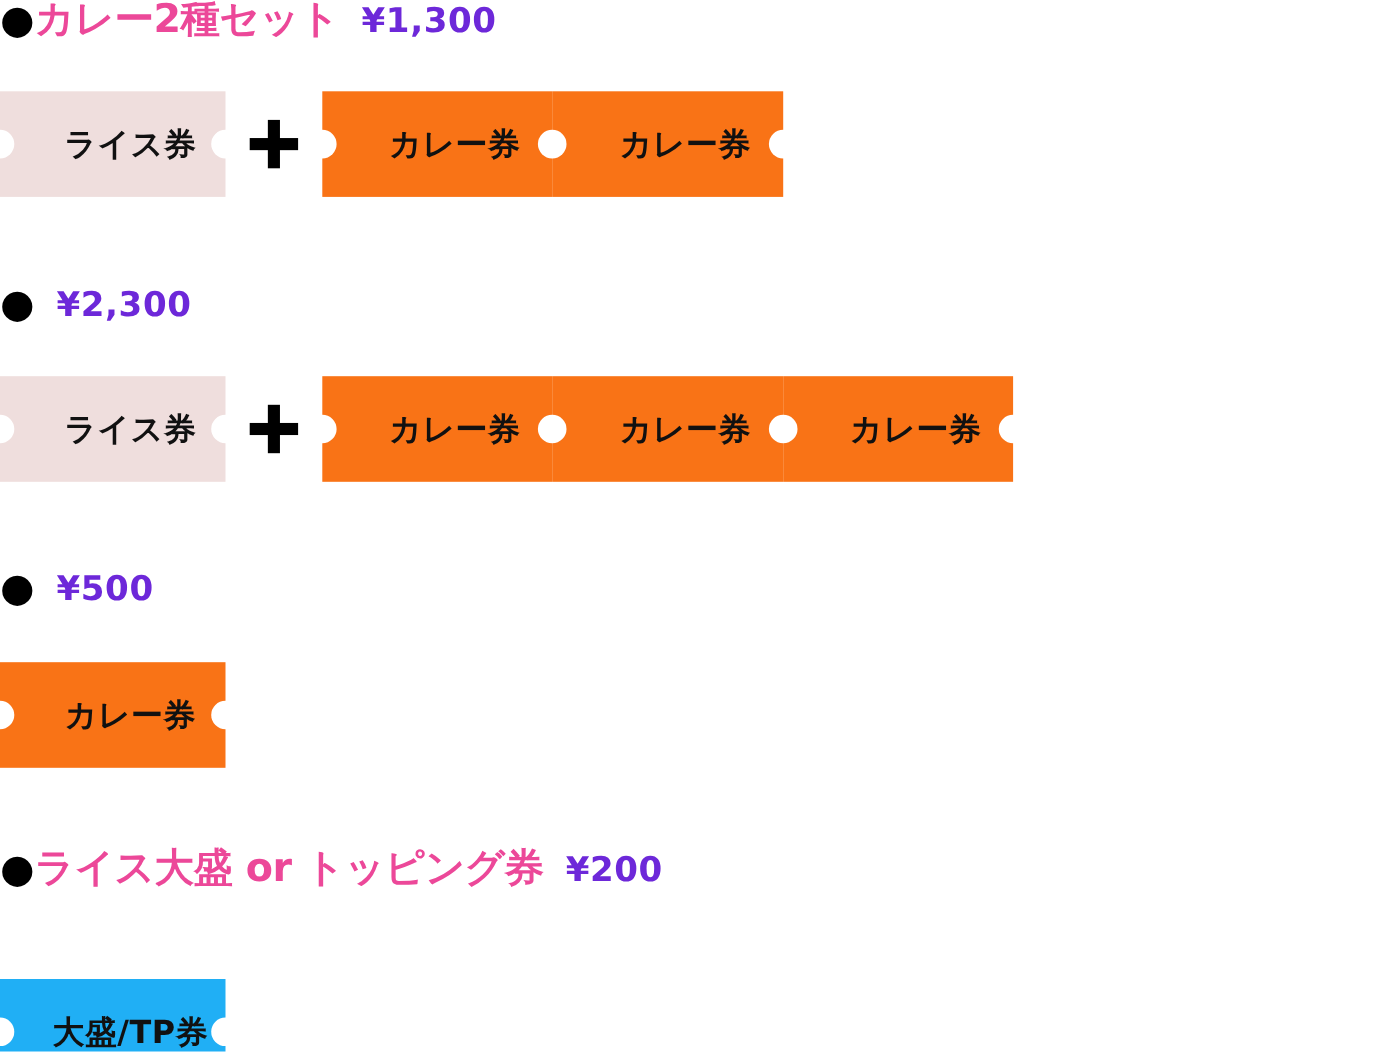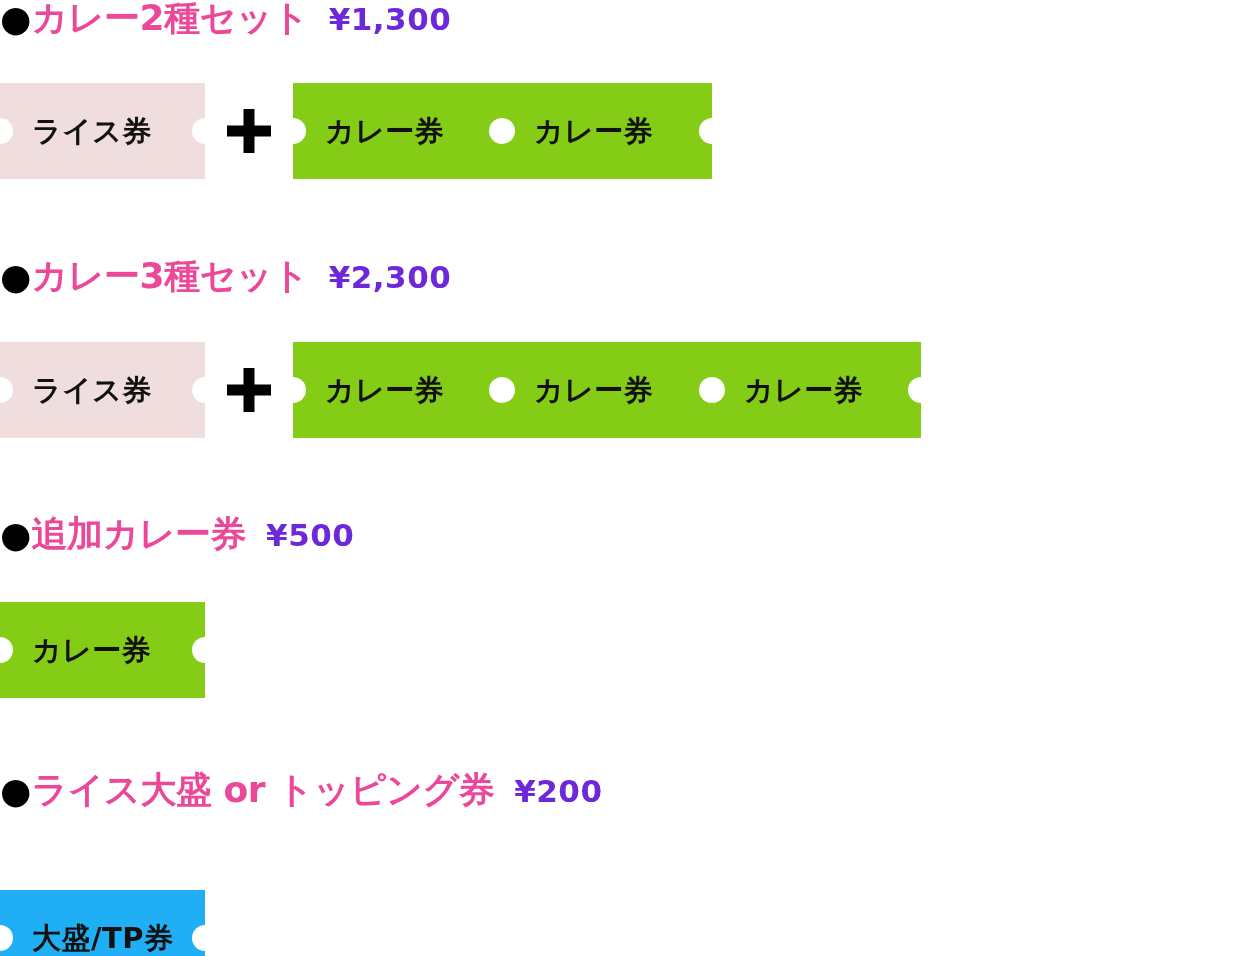--- a/index.html
+++ b/index.html
@@ -67,21 +67,21 @@
     align-items: center;
     height: 96px;
   }
 
   .ticket {
     position: relative;
     height: 96px;
     box-sizing: border-box;
     display: flex;
     align-items: center;
-    justify-content: flex-start;
+    justify-content: center;
     overflow: visible;
     padding-left: 32px;
   }
   .ticket-label {
     position: relative;
     z-index: 2;
     font-size: 29px;
     font-weight: 700;
     color: #111111;
     letter-spacing: 0.5px;
@@ -97,21 +97,21 @@
     height: 26px;
     border-radius: 50%;
     background: #ffffff;
     transform: translateY(-50%);
     z-index: 3;
   }
   .notch-left  { left: -13px; }
   .notch-right { right: -13px; }
 
   .t-rice   { background: #efdedd; }
-  .t-curry  { background: #84cc16; }
+  .t-curry  { background: #f97316; }
   .t-topping{ background: #20aff5; }
 
   
   .plus {
     position: relative;
     width: 88px;
     height: 96px;
     flex: 0 0 88px;
   }
   .plus::before,
@@ -169,21 +169,20 @@
         <span class="notch notch-left"></span>
         <span class="ticket-label">カレー券</span>
         <span class="notch notch-right"></span>
       </div>
     </div>
   </div>
 
   <div class="section" style="top:258px;">
     <div class="heading">
       <span class="heading-bullet">●</span>
-      <span class="heading-title">カレー3種セット</span>
       <span class="heading-price">¥2,300</span>
     </div>
   </div>
 
   <div class="strip" style="top:342px;">
     <div class="group">
       <div class="ticket t-rice" style="width:205px;">
         <span class="notch notch-left"></span>
         <span class="ticket-label">ライス券</span>
         <span class="notch notch-right"></span>
@@ -203,21 +202,20 @@
         <span class="notch notch-left"></span>
         <span class="ticket-label">カレー券</span>
         <span class="notch notch-right"></span>
       </div>
     </div>
   </div>
 
   <div class="section" style="top:516px;">
     <div class="heading">
       <span class="heading-bullet">●</span>
-      <span class="heading-title">追加カレー券</span>
       <span class="heading-price">¥500</span>
     </div>
   </div>
 
   <div class="strip" style="top:602px;">
     <div class="group">
       <div class="ticket t-curry" style="width:205px;">
         <span class="notch notch-left"></span>
         <span class="ticket-label">カレー券</span>
         <span class="notch notch-right"></span>

